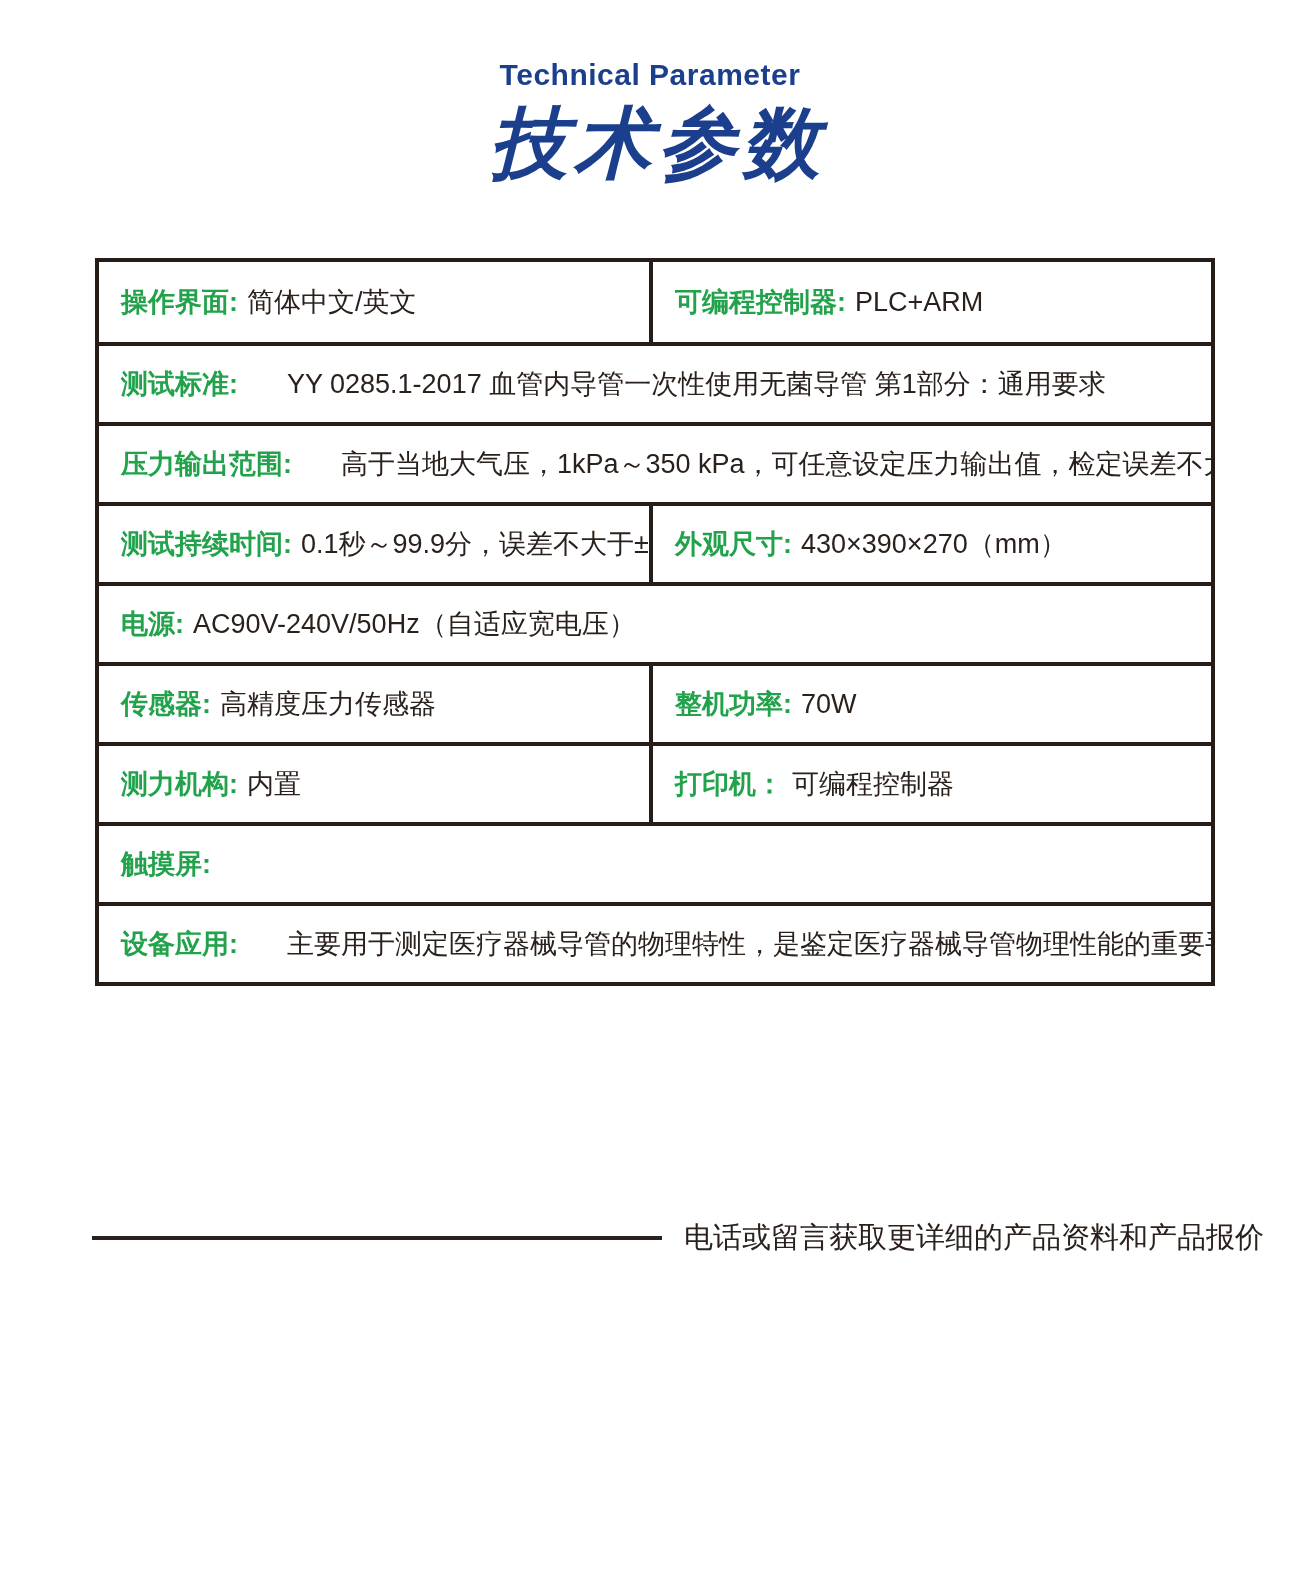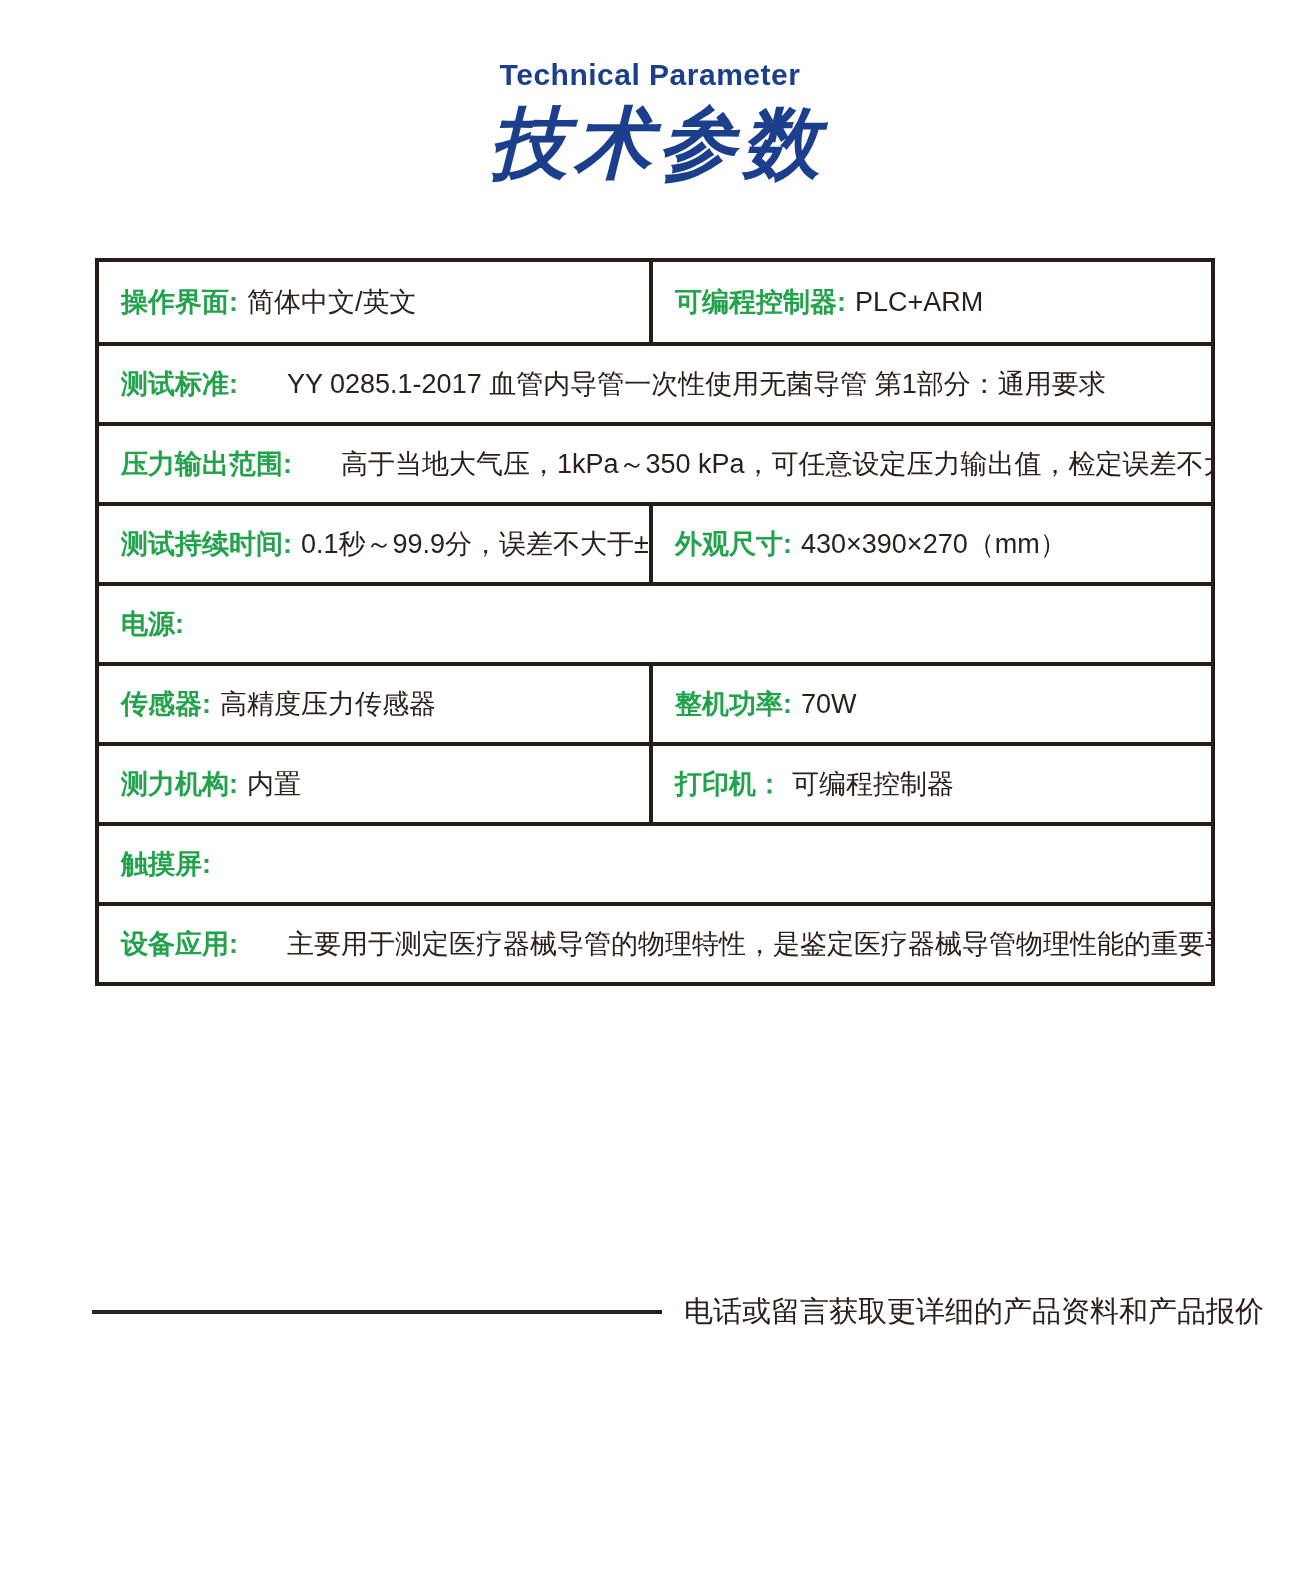--- a/index.html
+++ b/index.html
@@ -41,21 +41,21 @@
   .cell.right{flex:1 1 auto;}
   .cell.full{flex:1 1 auto;gap:40px;}
   .label{
     color:var(--green);font-weight:700;font-size:27px;flex:0 0 auto;
   }
   .value{
     color:var(--ink);font-weight:400;font-size:27px;margin-left:9px;flex:0 0 auto;
   }
 
   .footer{
-    position:absolute;top:1292px;left:92px;width:1125px;height:40px;
+    position:absolute;top:1218px;left:92px;width:1125px;height:40px;
     display:flex;align-items:center;
   }
   .footer-line{
     width:570px;height:4px;background:var(--ink);flex:0 0 auto;
   }
   .footer-text{
     margin-left:22px;font-size:29px;font-weight:500;color:var(--ink);
     white-space:nowrap;
   }
 </style>
@@ -101,20 +101,21 @@
       </div>
       <div class="cell right">
         <span class="label">外观尺寸:</span>
         <span class="value">430×390×270（mm）</span>
       </div>
     </div>
 
     <div class="row">
       <div class="cell right">
         <span class="label">电源:</span>
+        <span class="value">AC90V-240V/50Hz（自适应宽电压）</span>
       </div>
     </div>
 
     <div class="row">
       <div class="cell left">
         <span class="label">传感器:</span>
         <span class="value">高精度压力传感器</span>
       </div>
       <div class="cell right">
         <span class="label">整机功率:</span>

